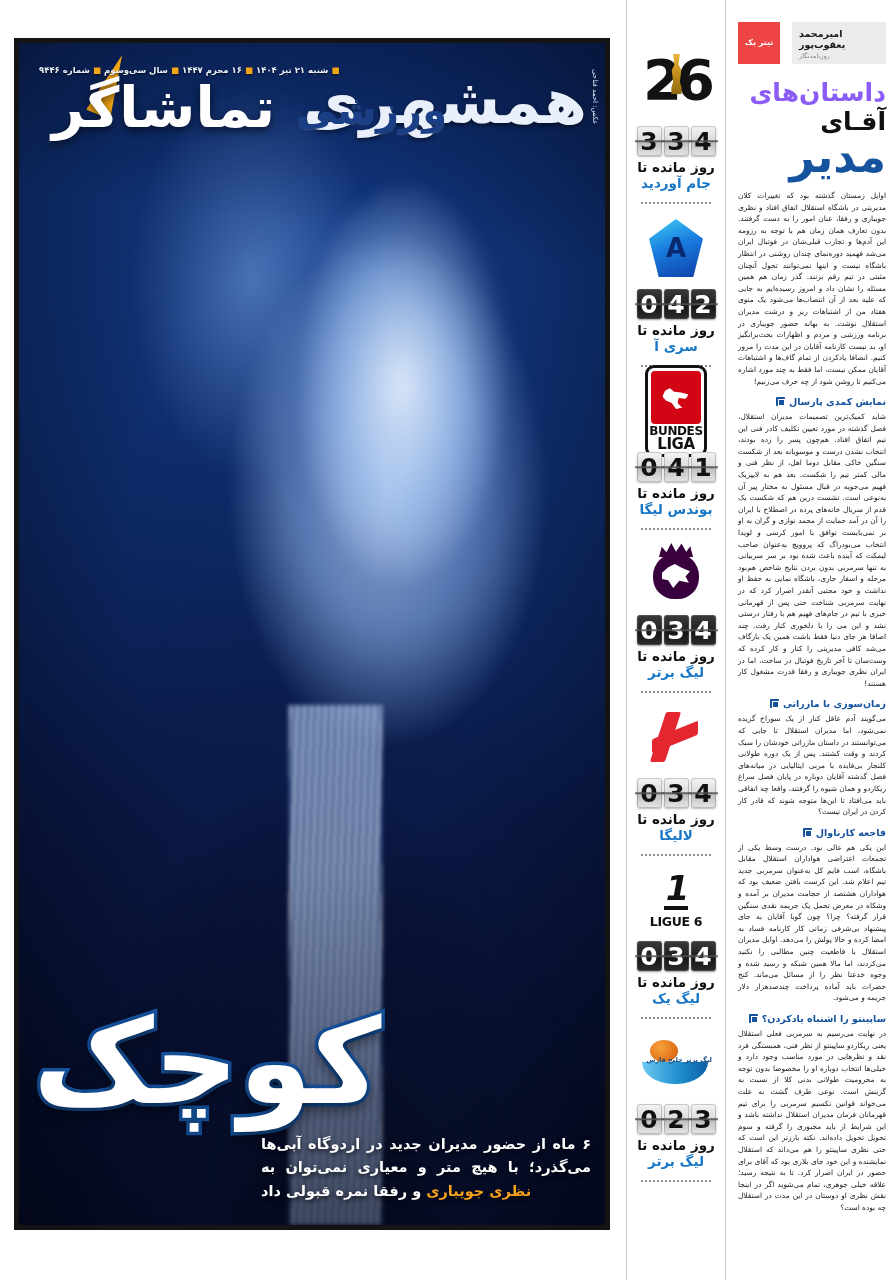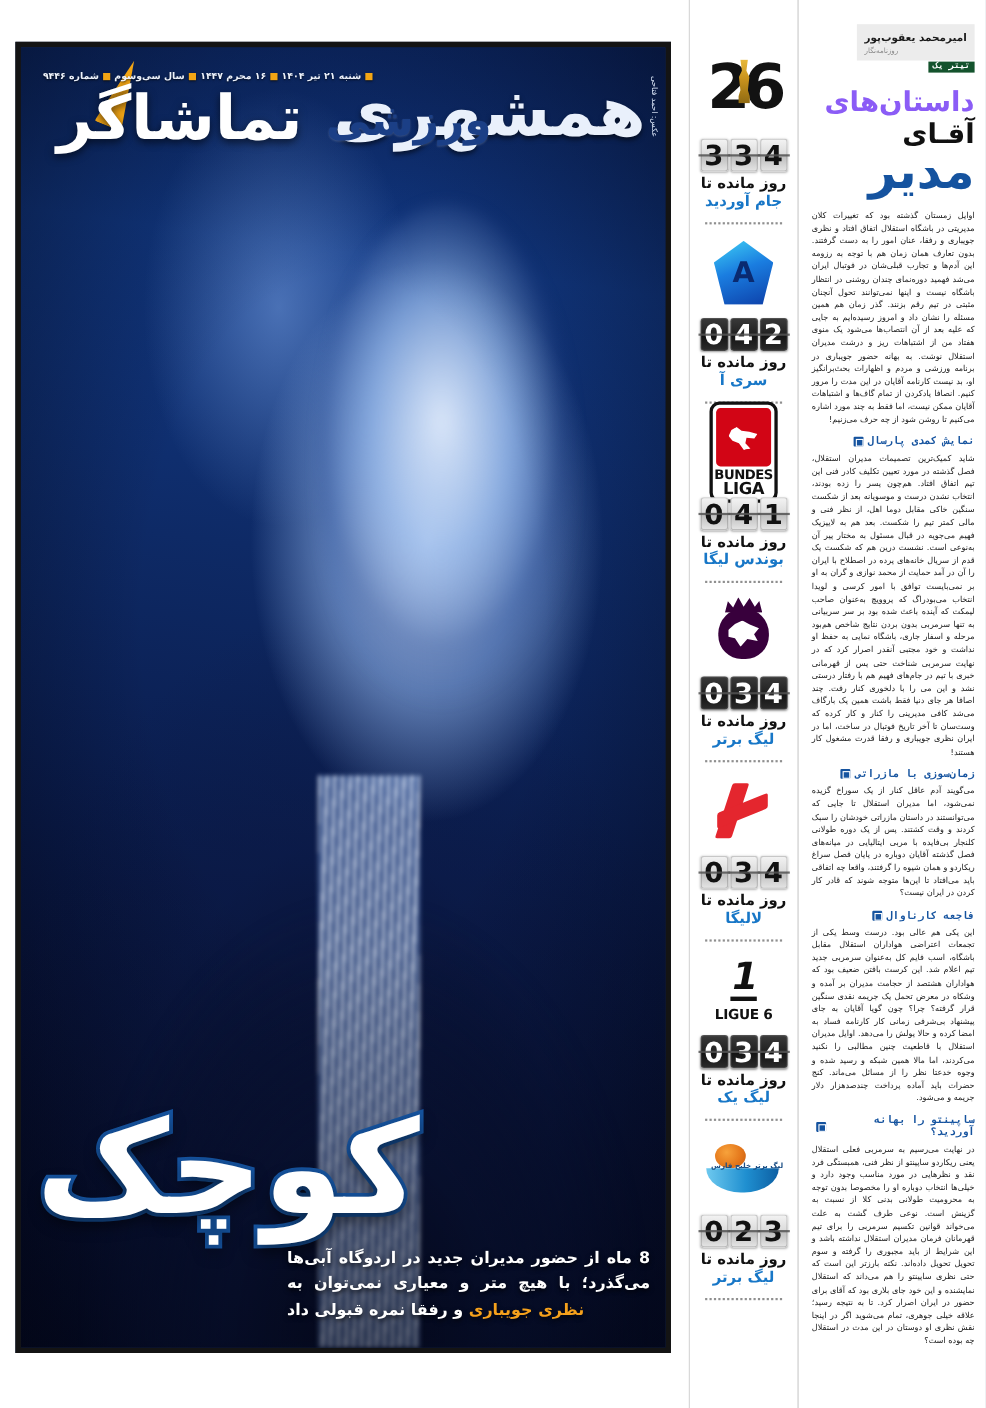--- a/index.html
+++ b/index.html
@@ -333,29 +333,29 @@
   }
 
   
   .col-left{
     width:170px; height:1280px;
     padding:22px 10px 16px 12px;
     background:#fff; direction:rtl;
     display:flex; flex-direction:column;
   }
   .byline-row{
-    display:flex; flex-direction:column; align-items:flex-start;
-    justify-content:flex-start; gap:1px; margin-bottom:10px;
+    display:flex; flex-direction:row; align-items:flex-start;
+    justify-content:flex-start; gap:12px; margin-bottom:10px;
     height:42px;
   }
   .byline-badge{
-    width:42px; height:42px; background:#14532d;
+    width:42px; height:42px; background:#ef4444;
     display:flex; align-items:center; justify-content:center;
     font-size:8px; font-weight:800; color:#fff;
-    text-align:center; line-height:10px; direction:rtl;font-family:Liberation Mono, monospace;
+    text-align:center; line-height:10px; direction:rtl;
   }
   .byline-text{
     flex:1; background:#ececec; padding:7px 7px 5px 7px;
     display:flex; flex-direction:column; justify-content:center;
     margin-right:0; height:42px;
   }
   .byline-name{
     font-size:9.5px; font-weight:800; color:#1a1a1a;
     direction:rtl; text-align:left; line-height:11px;
   }
@@ -379,21 +379,21 @@
     margin-top:-2px;
   }
 
   .body-text{
     font-size:7.4px; line-height:11.6px; color:#202020;
     text-align:justify; direction:rtl;
     text-align-last:right; hyphens:auto;
   }
   .sub-head{
     display:flex; flex-direction:row; align-items:center;
-    gap:4px; margin:9px 0 4px 0; direction:rtl;font-family:Liberation Mono, monospace;
+    gap:4px; margin:9px 0 4px 0; direction:rtl;
   }
   .sub-head .sq{
     width:9px; height:9px; background:#15539f; flex:0 0 auto;
     border-radius:1px; position:relative;
   }
   .sub-head .sq:after{
     content:""; position:absolute; left:2px; top:2px;
     width:5px; height:5px; border:1px solid #fff;
   }
   .sub-head .lbl{
@@ -428,21 +428,21 @@
         </div>
 
         <div class="mast-sidecredit">عکس: احمد فتاحی</div>
       </div>
 
       <div class="headline-wrap">
         <div class="headline-1">کوچک</div>
       </div>
 
       <div class="deck">
-        <p><span>8 ماه از حضور مدیران جدید در اردوگاه آبی‌ها می‌گذرد؛ با هیچ متر و معیاری نمی‌توان به </span><span class="hl">نظری</span><span> </span><span class="hl">جویباری</span><span> و رفقا نمره قبولی داد</span></p>
+        <p><span>۶ ماه از حضور مدیران جدید در اردوگاه آبی‌ها می‌گذرد؛ با هیچ متر و معیاری نمی‌توان به </span><span class="hl">نظری</span><span> </span><span class="hl">جویباری</span><span> و رفقا نمره قبولی داد</span></p>
       </div>
 
     </div>
   </div>
 
   <div class="rail">
 
     <div class="rail-block">
       <div class="logo-box">
         <div class="lg-fifa">
@@ -594,21 +594,21 @@
     <div class="body-text">می‌گویند آدم عاقل کنار از یک سوراخ گزیده نمی‌شود، اما مدیران استقلال تا جایی که می‌توانستند در داستان مازراتی خودشان را سبک کردند و وقت کشتند. پس از یک دوره طولانی کلنجار بی‌فایده با مربی ایتالیایی در میانه‌های فصل گذشته آقایان دوباره در پایان فصل سراغ ریکاردو و همان شیوه را گرفتند، واقعا چه اتفاقی باید می‌افتاد تا این‌ها متوجه شوند که قادر کار کردن در ایران نیست؟</div>
 
     <div class="sub-head">
       <span class="lbl">فاجعه کارناوال</span>
       <span class="sq"></span>
       <span class="fill"></span>
     </div>
     <div class="body-text">این یکی هم عالی بود. درست وسط یکی از تجمعات اعتراضی هواداران استقلال مقابل باشگاه، اسب فایم کل به‌عنوان سرمربی جدید تیم اعلام شد. این کرست بافتن ضعیف بود که هواداران هشتصد از حجامت مدیران بر آمده و وشکاه در معرض تحمل یک جریمه نقدی سنگین قرار گرفته؟ چرا؟ چون گویا آقایان به جای پیشنهاد بی‌شرفی زمانی کار کارنامه فساد به امضا کرده و حالا پولش را می‌دهد. اوایل مدیران استقلال با قاطعیت چنین مطالبی را نکنید می‌کردند، اما مالا همین شبکه و رسید شده و وجوه خدعتا نظر را از مسائل می‌ماند. کنج حضرات باید آماده پرداخت چندصدهزار دلار جریمه و می‌شود.</div>
 
     <div class="sub-head">
-      <span class="lbl">ساپینتو را بهانه آوردید؟</span>
+      <span class="lbl">ساپینتو را اشتباه یادکردن؟</span>
       <span class="sq"></span>
       <span class="fill"></span>
     </div>
     <div class="body-text">در نهایت می‌رسیم به سرمربی فعلی استقلال یعنی ریکاردو ساپینتو از نظر فنی، همبستگی فرد نقد و نظرهایی در مورد مناسب وجود دارد و خیلی‌ها انتخاب دوباره او را مخصوصا بدون توجه به محرومیت طولانی بدنی کلا از نسبت به گزینش است. نوعی طرف گشت به علت می‌خواند قوانین تکسیم سرمربی را برای تیم قهرمانان فرمان مدیران استقلال نداشته باشد و این شرایط از باید مجبوری را گرفته و سوم تحویل تحویل داده‌اند. نکته بارزتر این است که حتی نظری ساپینتو را هم می‌داند که استقلال نمایشنده و این خود جای بلاری بود که آقای برای حضور در ایران اصرار کرد. تا به نتیجه رسید؛ علاقه خیلی جوهری، تمام می‌شوید اگر در اینجا نقش نظری او دوستان در این مدت در استقلال چه بوده است؟</div>
 
   </div>
 
 </div>
 
 </body></html>

